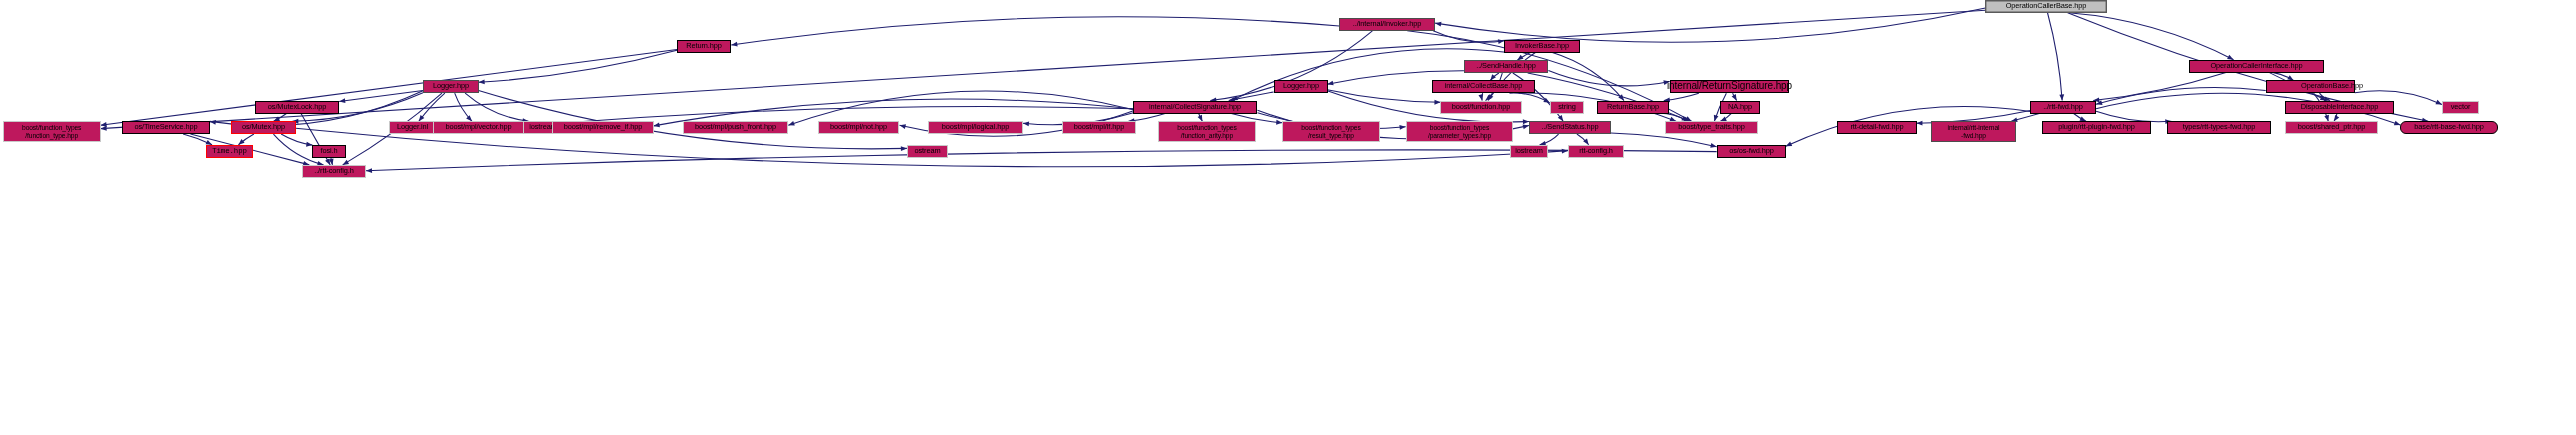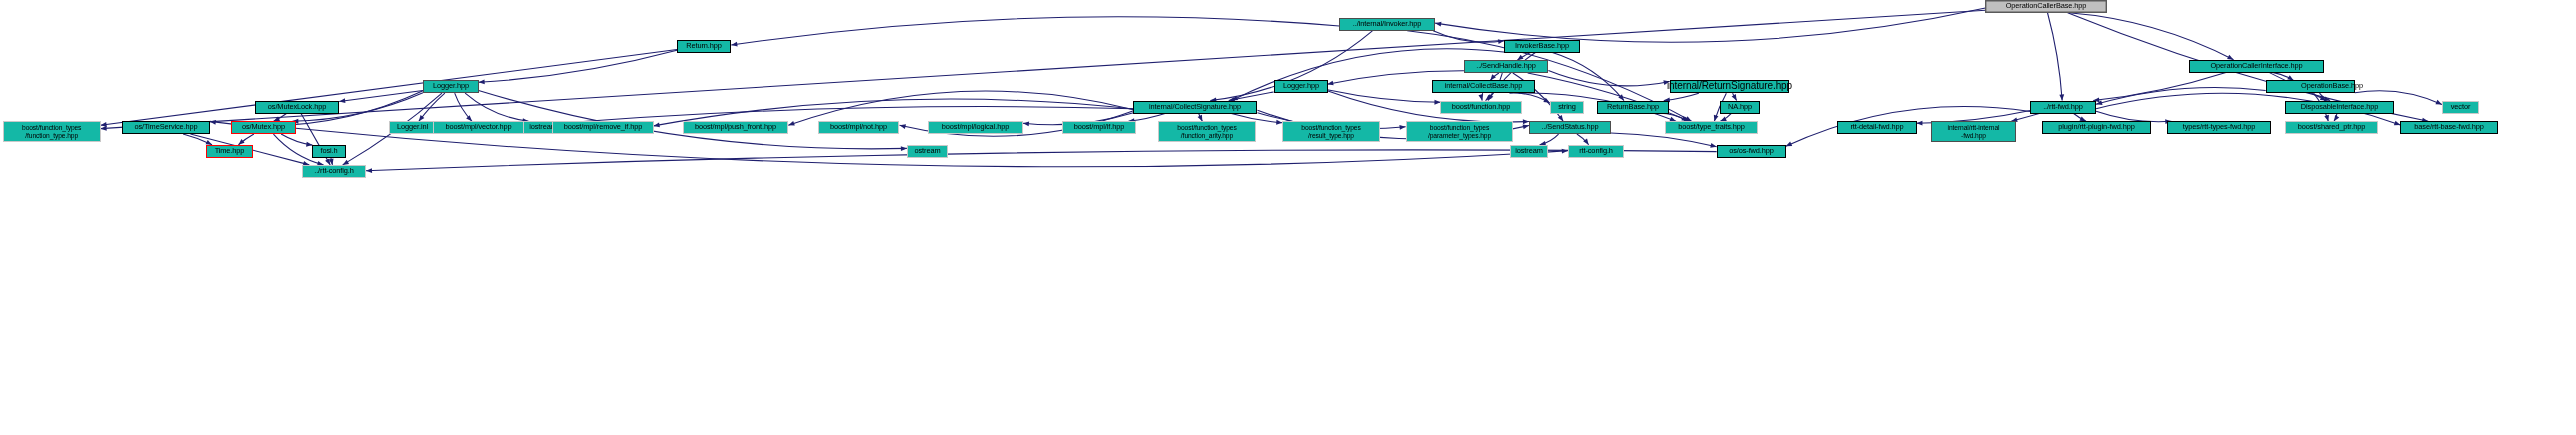--- a/index.html
+++ b/index.html
@@ -33,21 +33,21 @@
     fill: #1f1f6e;
     stroke: none;
   }
   .node {
     position: absolute;
     box-sizing: border-box;
     display: flex;
     align-items: center;
     justify-content: center;
     text-align: center;
-    background: #14b8a6;
+    background: #be185d;
     color: #000000;
     line-height: 1.08;
     white-space: pre-line;
     letter-spacing: -0.1px;
     cursor: pointer;
   }
   
   .n-root {
     background: #bfbfbf;
     border: 0.8px solid #5a5a5a;
@@ -269,22 +269,22 @@
       <div class="node n-ext" style="left: 1406px; top: 121px; width: 107px; height: 21px; font-size: 6.7px;">boost/function_types
 /parameter_types.hpp</div>
       <div class="node n-bold" style="left: 1529px; top: 121px; width: 82px; height: 12.7px; font-size: 7.4px;">../SendStatus.hpp</div>
       <div class="node n-ext" style="left: 1665px; top: 121px; width: 93px; height: 12.7px; font-size: 7.4px;">boost/type_traits.hpp</div>
       <div class="node n-local" style="left: 1837px; top: 121px; width: 80px; height: 12.7px; font-size: 7.4px;">rtt-detail-fwd.hpp</div>
       <div class="node n-bold" style="left: 1931px; top: 121px; width: 85px; height: 21px; font-size: 6.7px;">internal/rtt-internal
 -fwd.hpp</div>
       <div class="node n-local" style="left: 2042px; top: 121px; width: 109px; height: 12.7px; font-size: 7.4px;">plugin/rtt-plugin-fwd.hpp</div>
       <div class="node n-local" style="left: 2167px; top: 121px; width: 104px; height: 12.7px; font-size: 7.4px;">types/rtt-types-fwd.hpp</div>
       <div class="node n-ext" style="left: 2285px; top: 121px; width: 93px; height: 12.7px; font-size: 7.4px;">boost/shared_ptr.hpp</div>
-      <div class="node n-local" style="left: 2400px; top: 121px; width: 98px; height: 12.7px; font-size: 7.4px;">base/rtt-base-fwd.hpp</div>
-      <div class="node n-red" style="left: 206px; top: 145px; width: 47px; height: 12.7px; font-size: 7.4px;">Time.hpp</div>
+      <div class="node n-local" style="left: 2400px; top: 121px; width: 98px; height: 12.7px; font-size: 7.4px; border-radius: 6px;">base/rtt-base-fwd.hpp</div>
+      <div class="node n-red" style="left: 206px; top: 145px; width: 47px; height: 12.7px; font-size: 7.4px; font-family: Liberation Mono, monospace;">Time.hpp</div>
       <div class="node n-local" style="left: 312px; top: 145px; width: 34px; height: 12.7px; font-size: 7.4px;">fosi.h</div>
       <div class="node n-ext" style="left: 907px; top: 145px; width: 41px; height: 12.7px; font-size: 7.4px;">ostream</div>
       <div class="node n-ext" style="left: 1510px; top: 145px; width: 38px; height: 12.7px; font-size: 7.4px;">iostream</div>
       <div class="node n-ext" style="left: 1568px; top: 145px; width: 56px; height: 12.7px; font-size: 7.4px;">rtt-config.h</div>
       <div class="node n-local" style="left: 1717px; top: 145px; width: 69px; height: 12.7px; font-size: 7.4px;">os/os-fwd.hpp</div>
       <div class="node n-ext" style="left: 302px; top: 165px; width: 64px; height: 12.7px; font-size: 7.4px;">../rtt-config.h</div>
     </div>
 </div>
 
 

